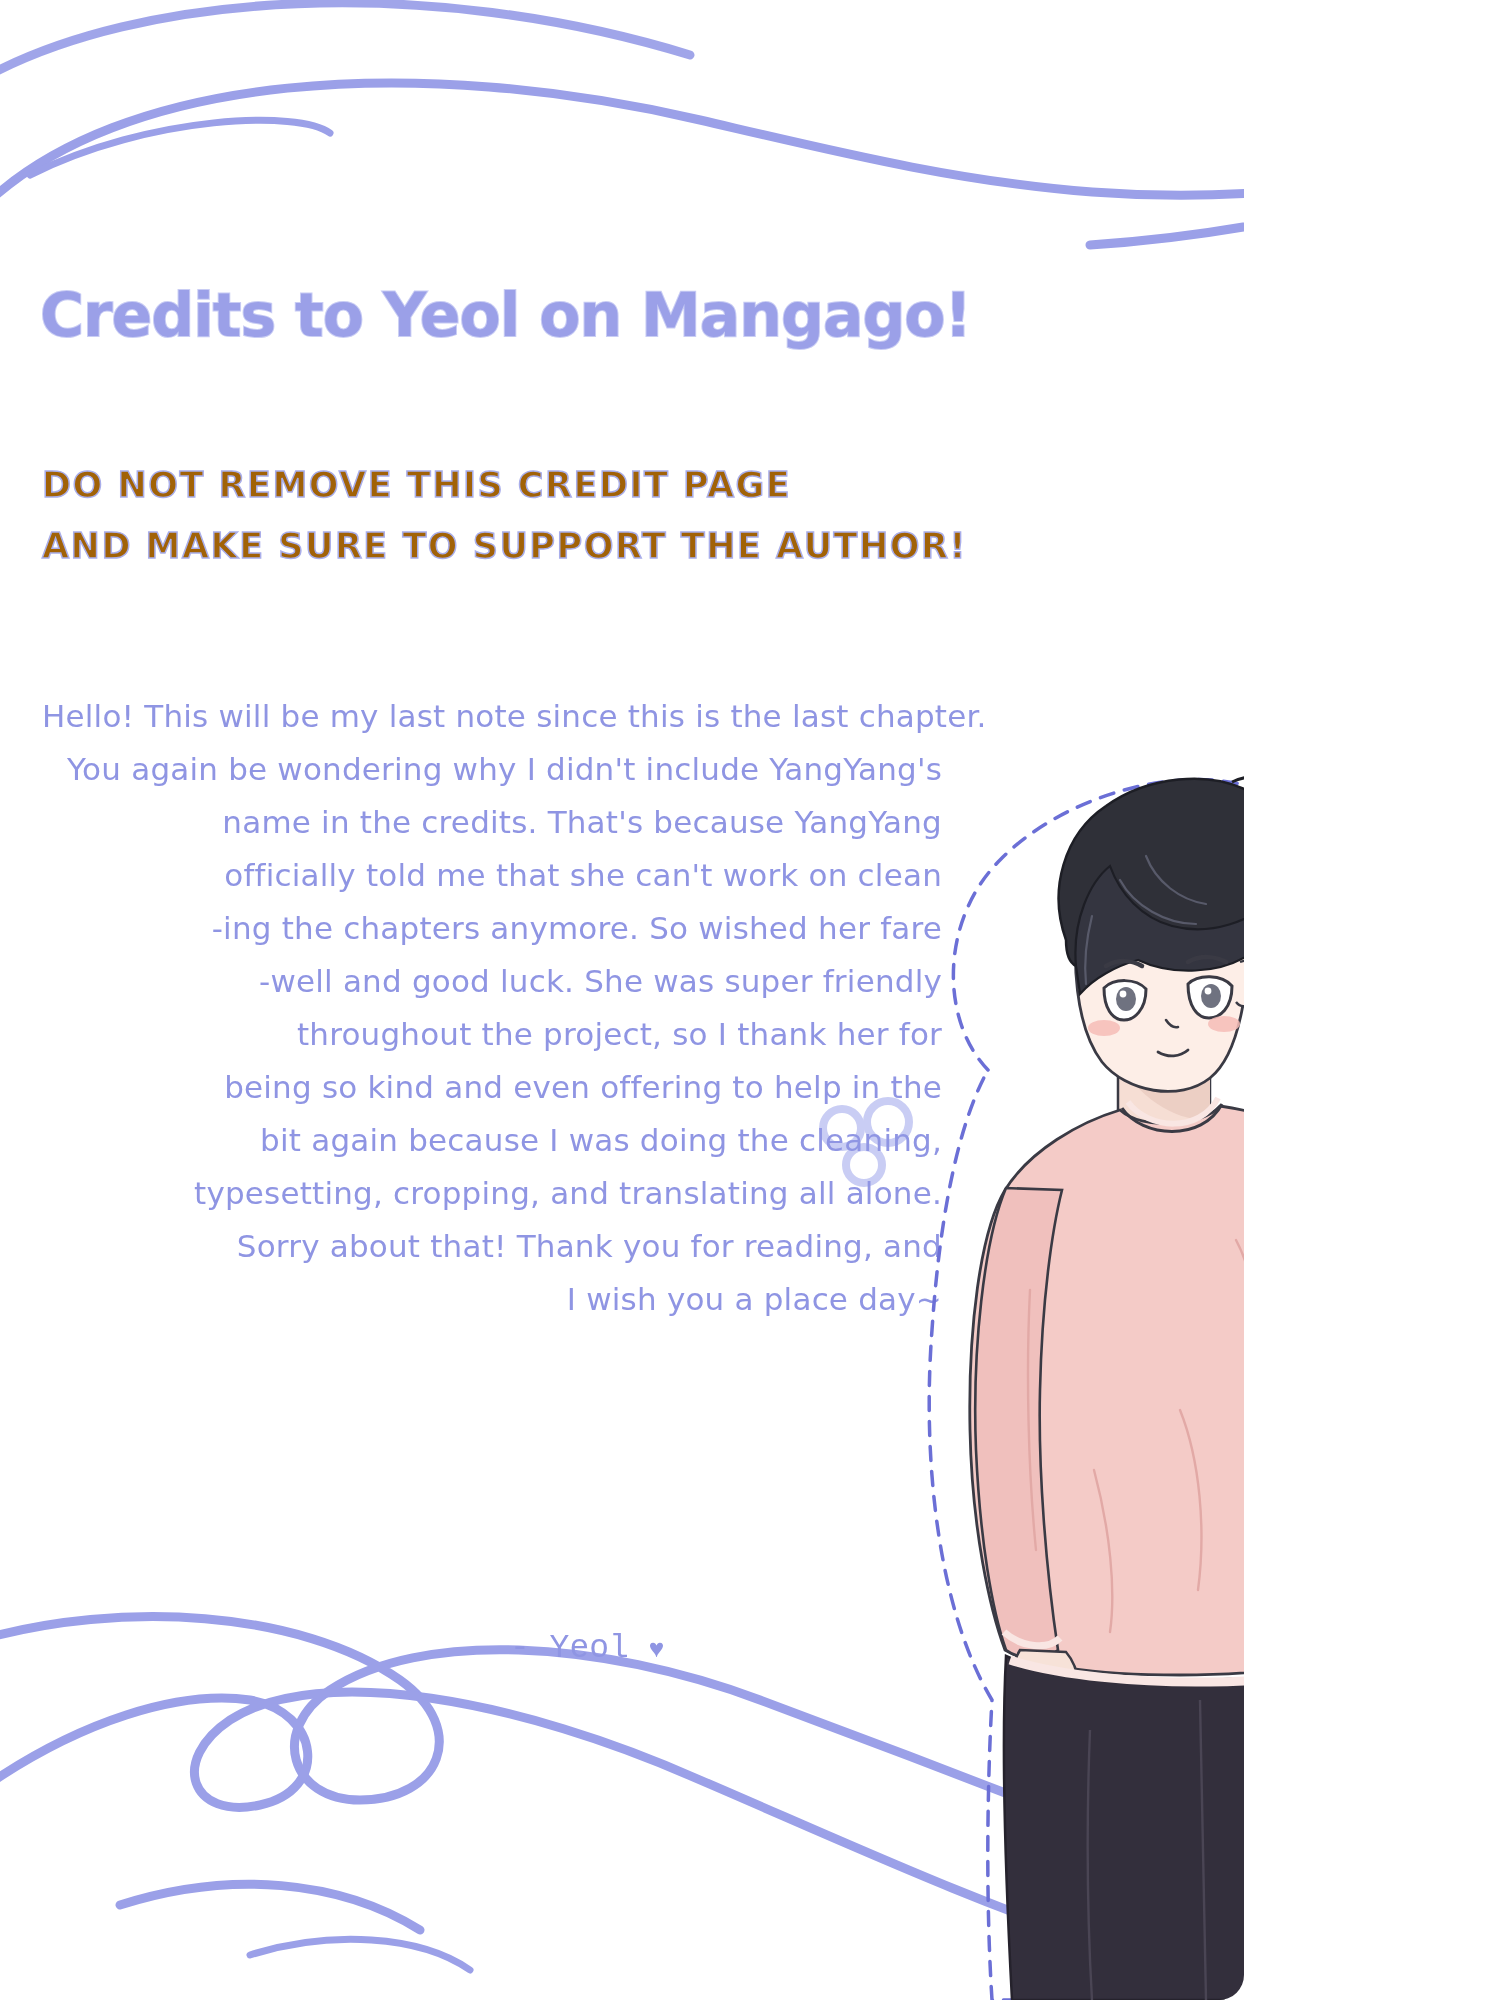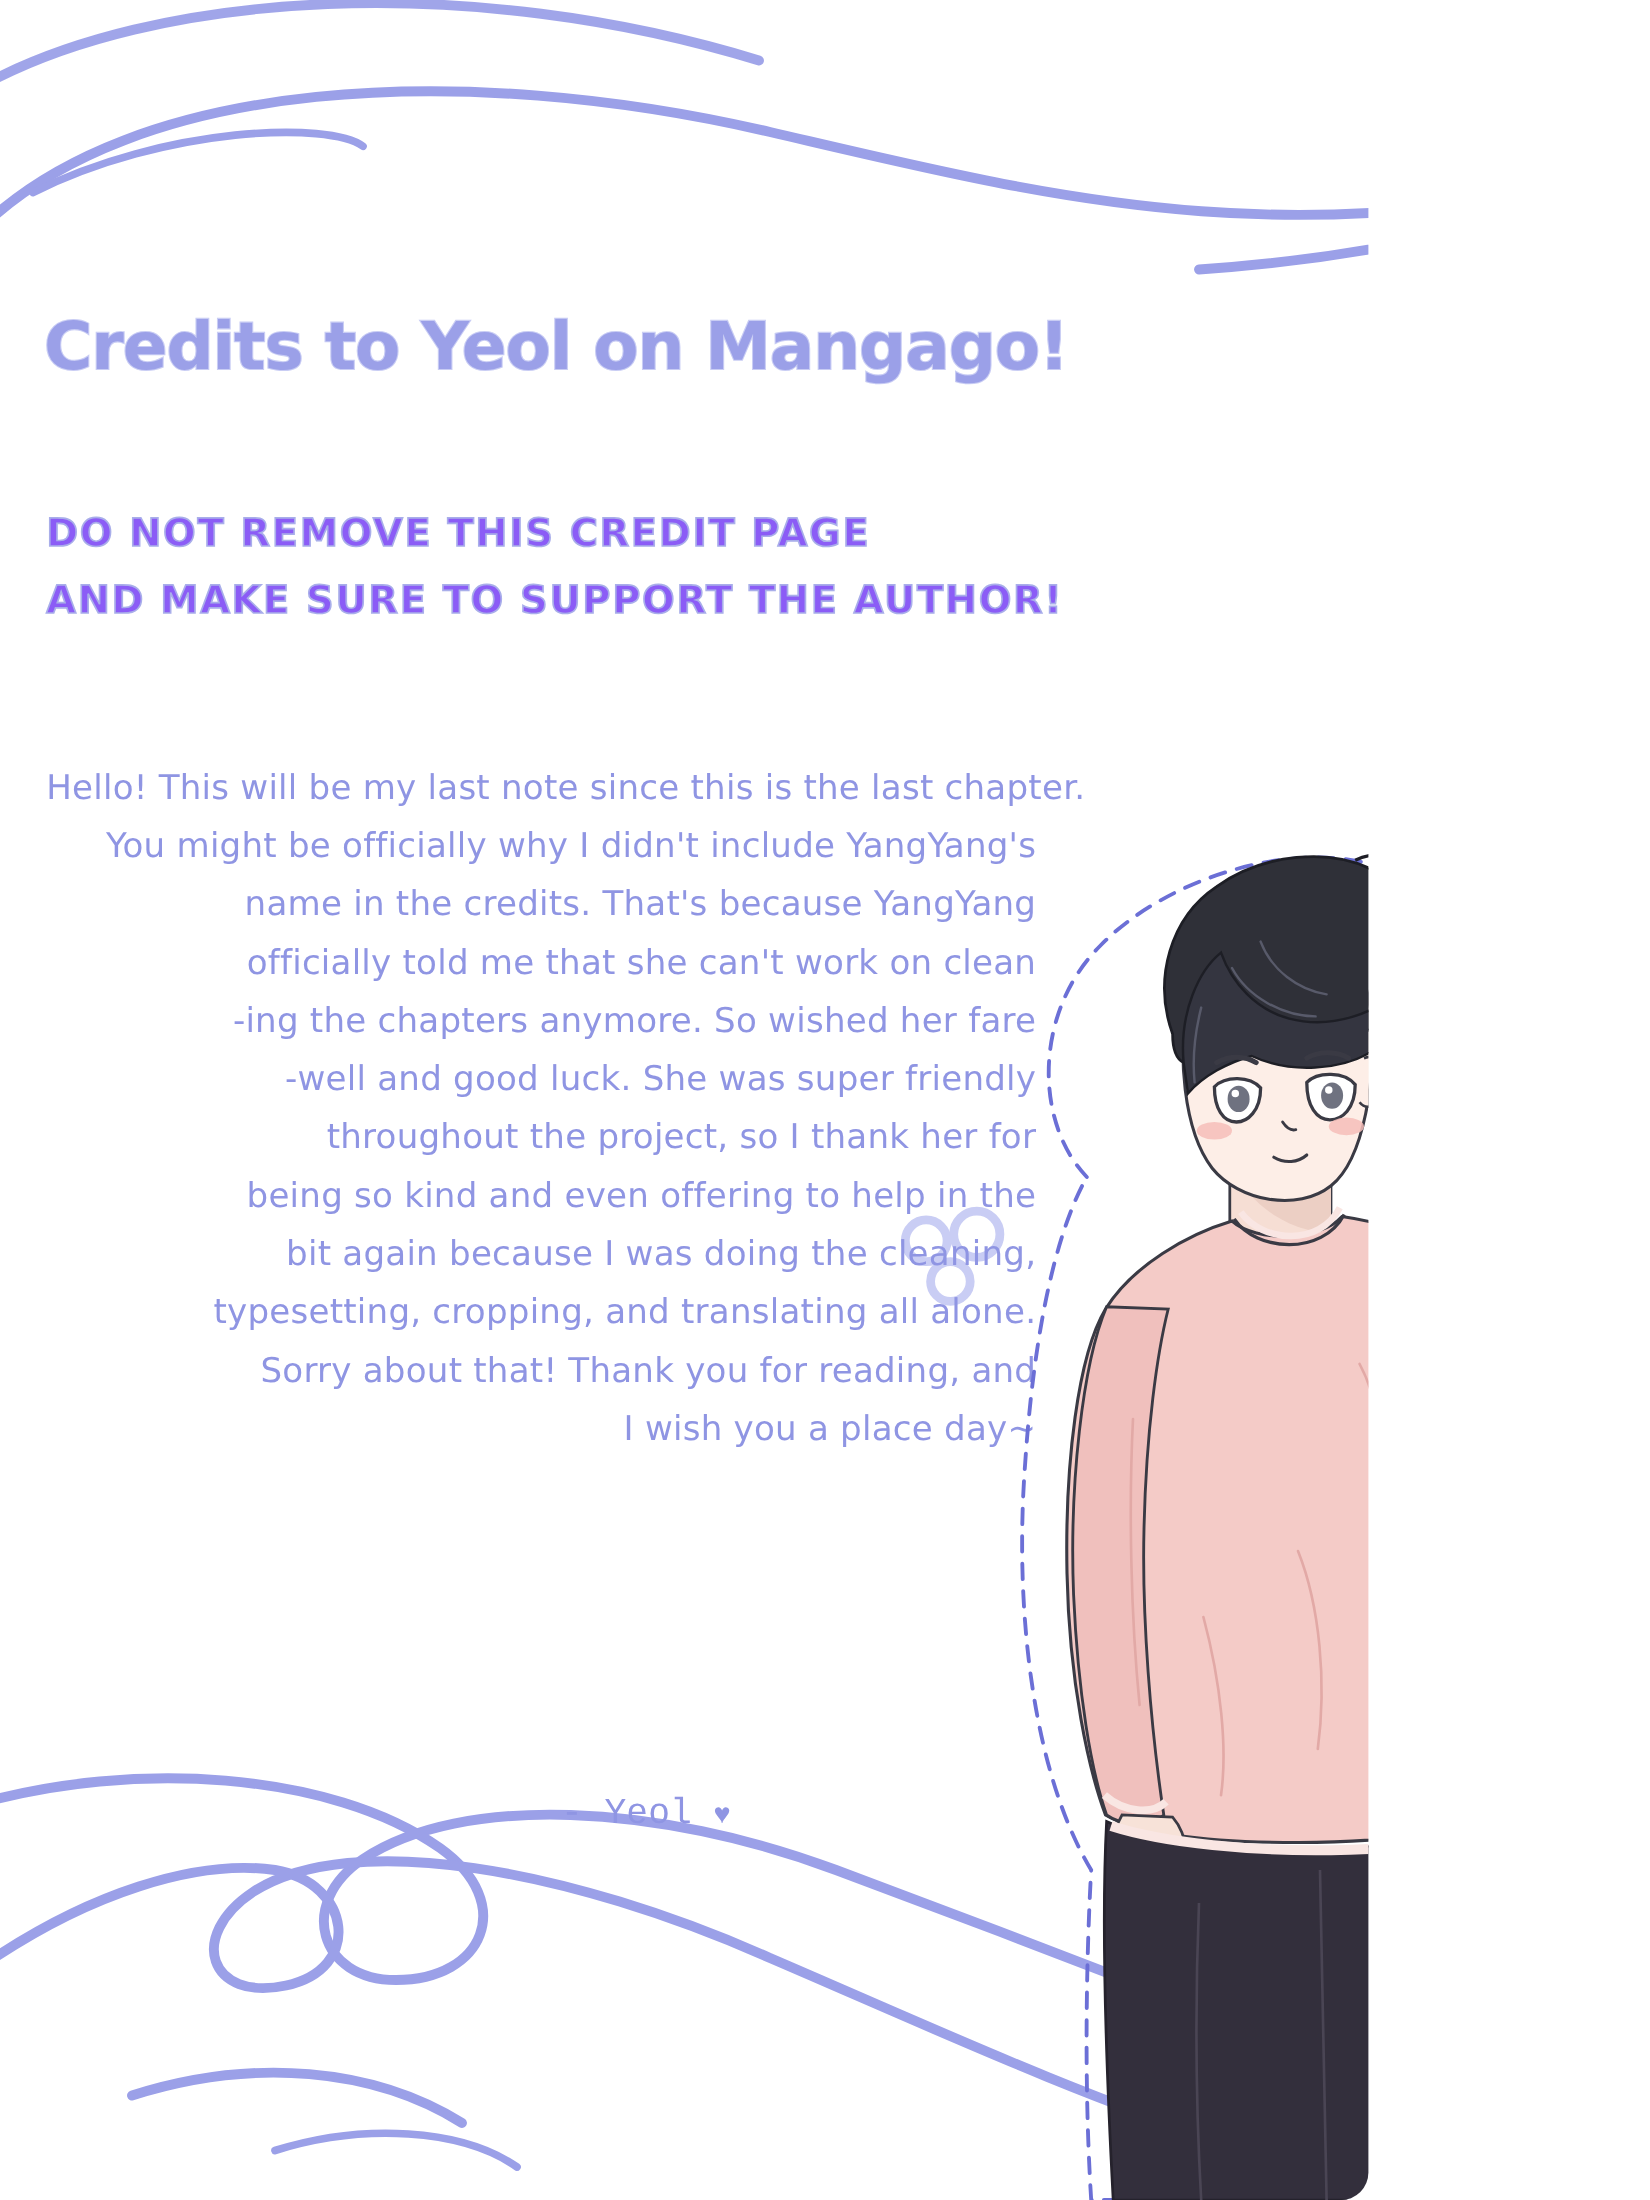--- a/index.html
+++ b/index.html
@@ -44,21 +44,21 @@
 
   .subtitle {
     position: absolute;
     left: 42px;
     top: 455px;
     font-family: "DejaVu Sans", sans-serif;
     font-weight: bold;
     font-size: 35px;
     line-height: 1.75;
     letter-spacing: 1.5px;
-    color: #8b5cf6;
+    color: #a16207;
     -webkit-text-stroke: 1.5px #a9aeea;
   }
   .subtitle div { white-space: nowrap; }
 
   .note {
     position: absolute;
     left: 42px;
     top: 690px;
     width: 900px;
     font-family: "DejaVu Sans", sans-serif;
@@ -127,21 +127,21 @@
 
   <div class="title">Credits to Yeol on Mangago!</div>
 
   <div class="subtitle">
     <div>DO NOT REMOVE THIS CREDIT PAGE</div>
     <div>AND MAKE SURE TO SUPPORT THE AUTHOR!</div>
   </div>
 
   <div class="note">
     <div>Hello! This will be my last note since this is the last chapter.</div>
-    <div>You might be officially why I didn't include YangYang's</div>
+    <div>You again be wondering why I didn't include YangYang's</div>
     <div>name in the credits. That's because YangYang</div>
     <div>officially told me that she can't work on clean</div>
     <div>-ing the chapters anymore. So wished her fare</div>
     <div>-well and good luck. She was super friendly</div>
     <div>throughout the project, so I thank her for</div>
     <div>being so kind and even offering to help in the</div>
     <div>bit again because I was doing the cleaning,</div>
     <div>typesetting, cropping, and translating all alone.</div>
     <div>Sorry about that! Thank you for reading, and</div>
     <div>I wish you a place day~</div>

